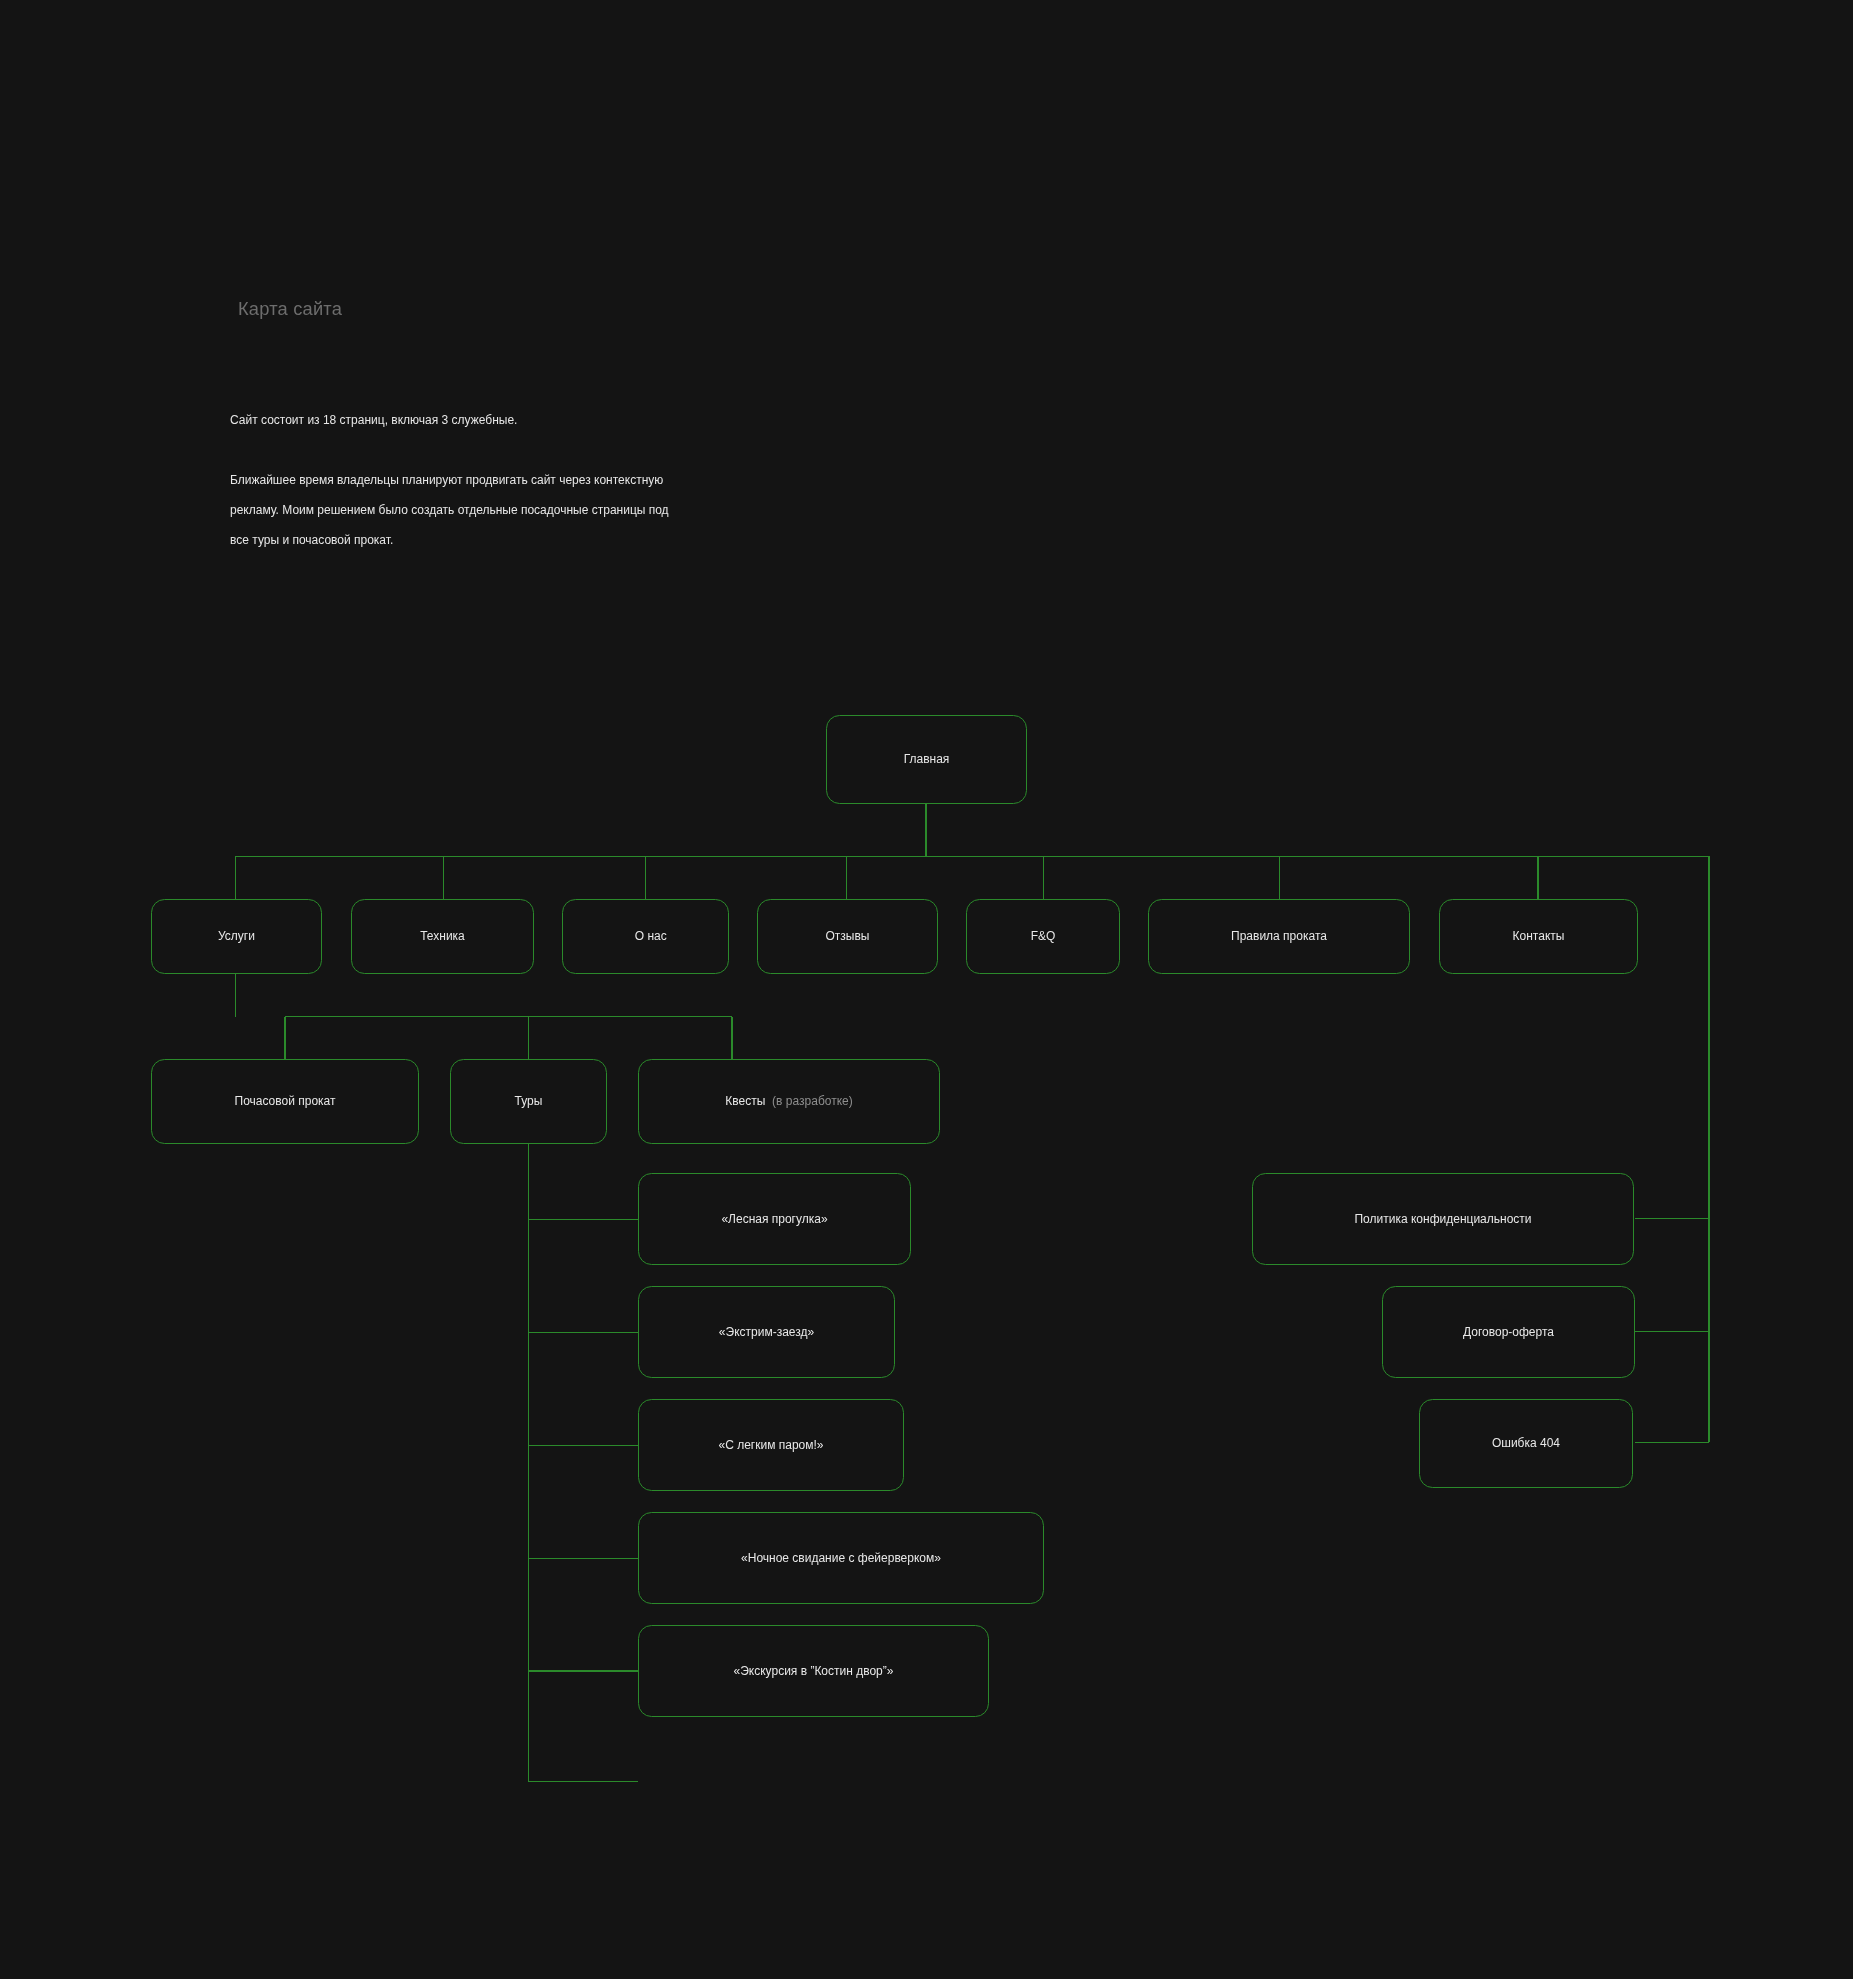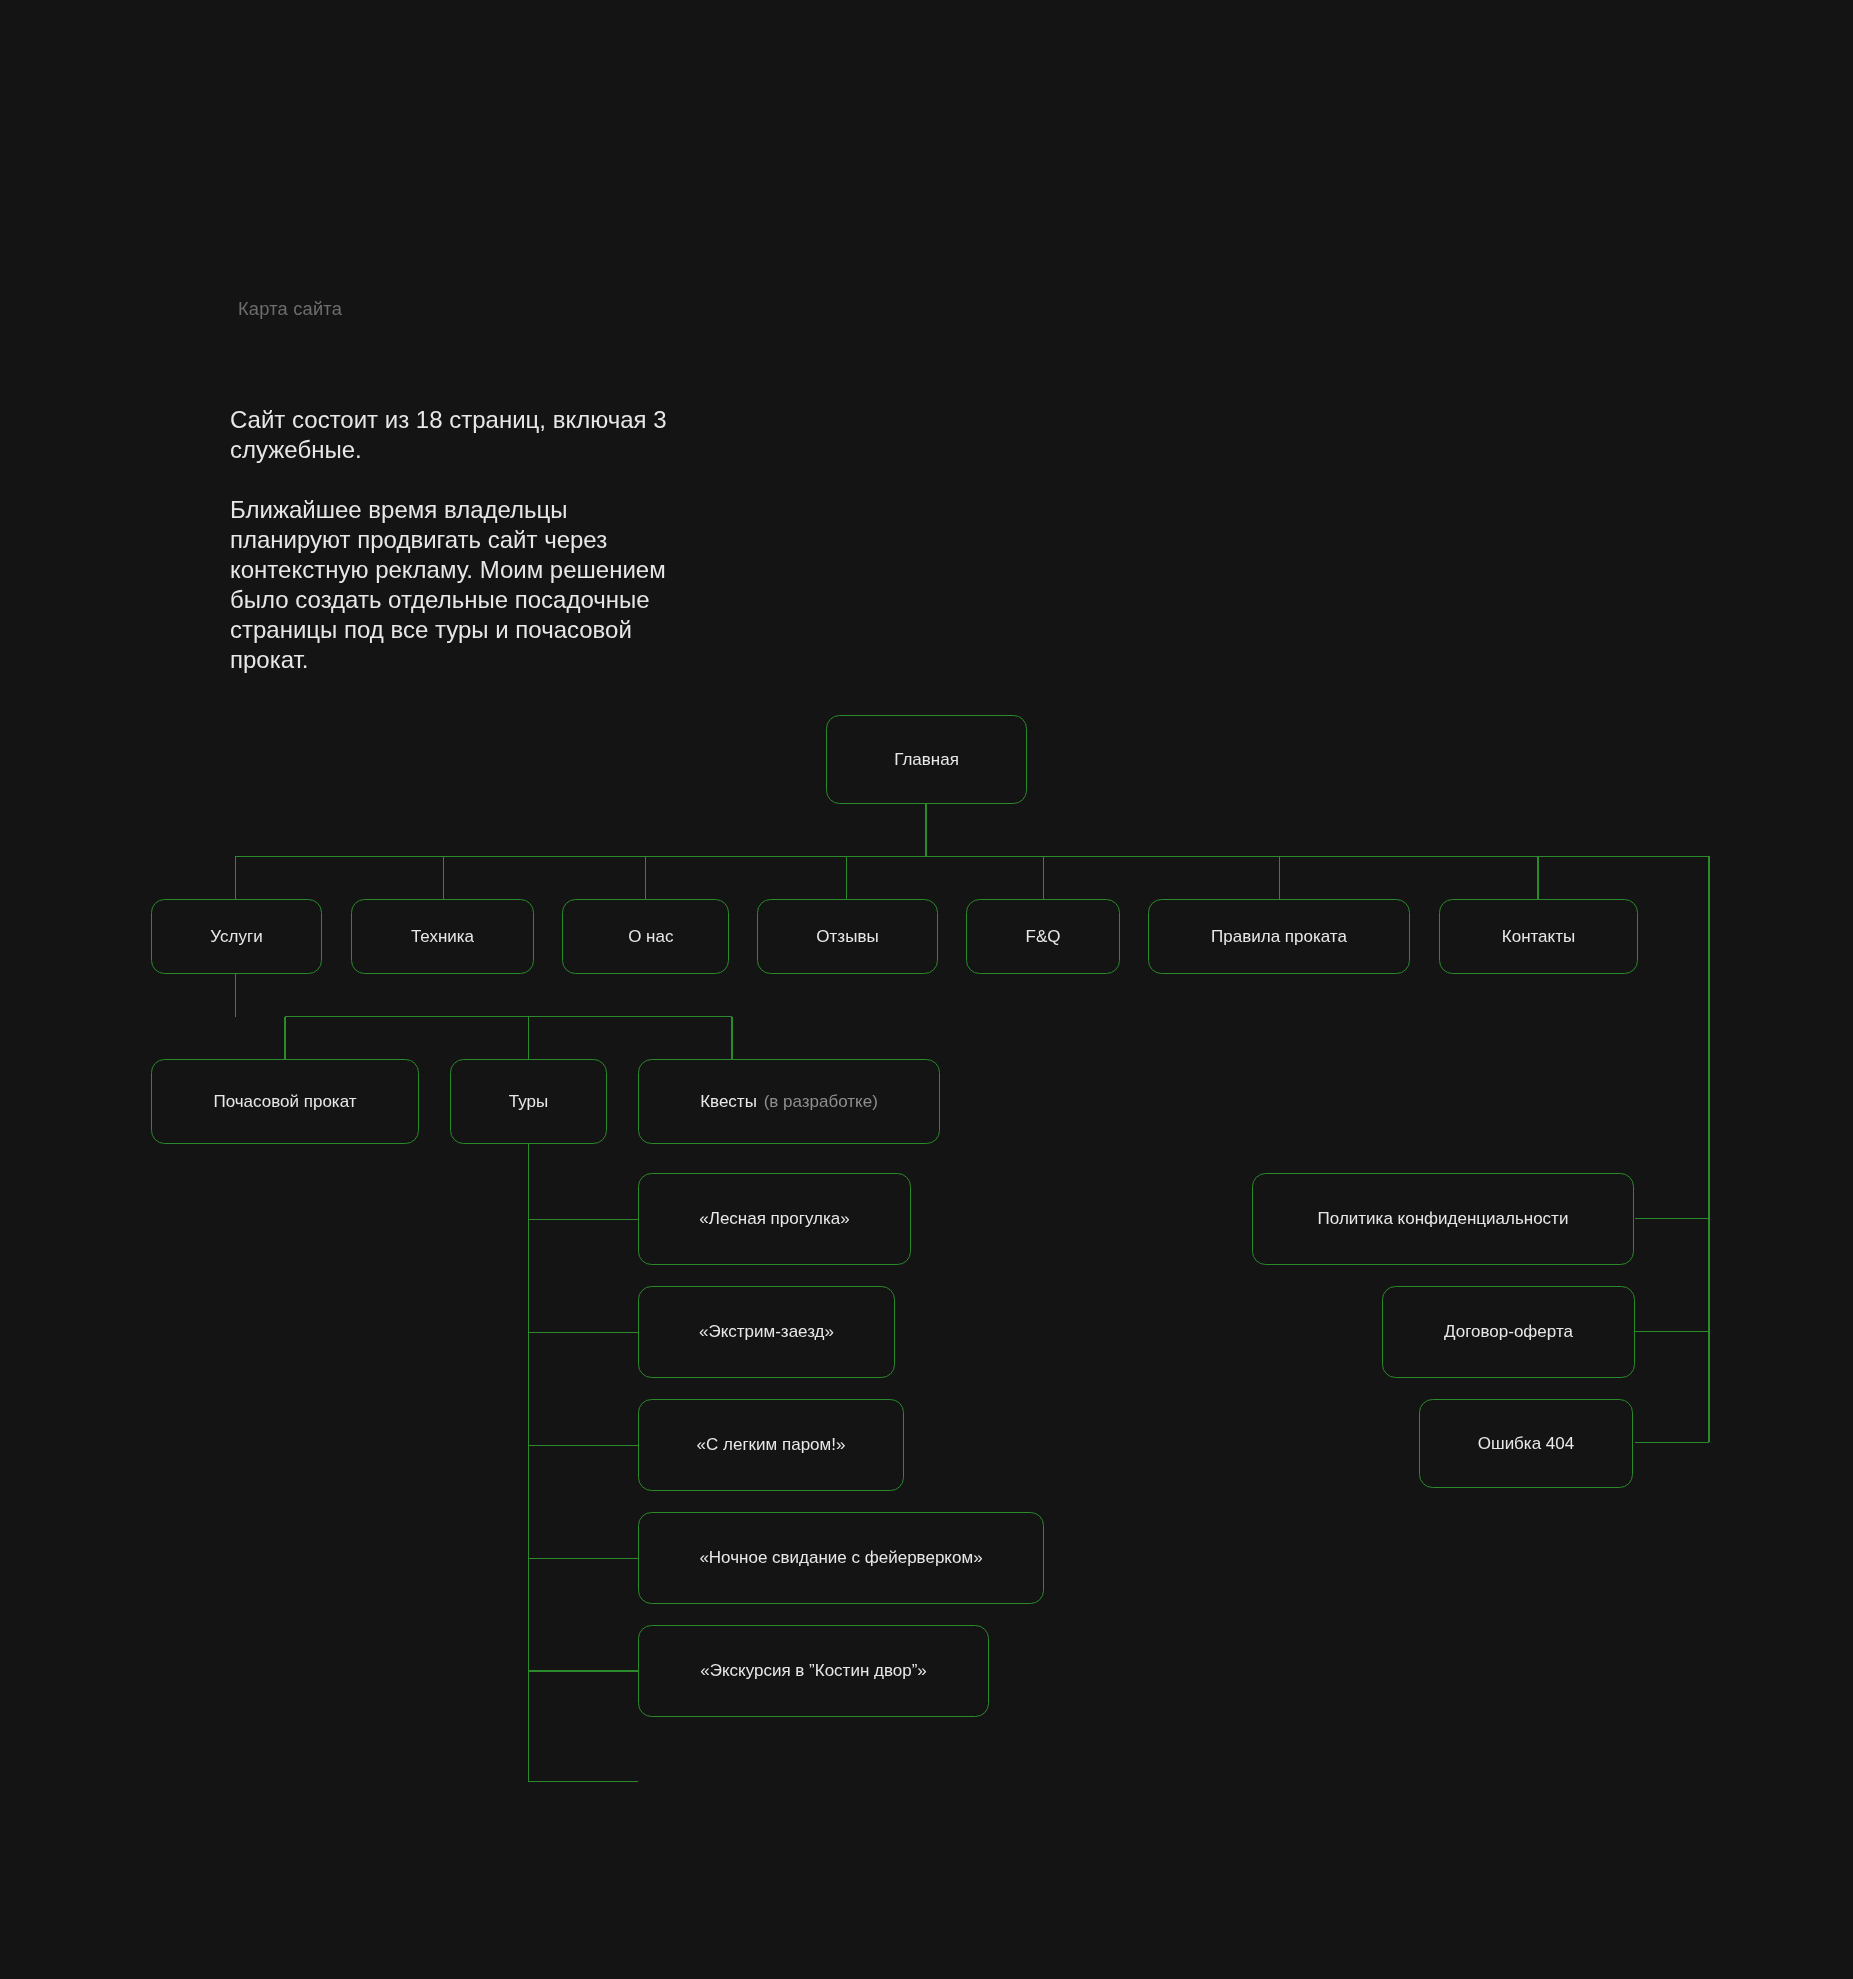--- a/index.html
+++ b/index.html
@@ -27,21 +27,21 @@
     font-size: 18.3px;
     color: #6d6d6d;
     letter-spacing: 0.2px;
     margin: 8px;
     font-weight: 400;
   }
   #intro-body {
     margin-top: 85px;
   }
   .para {
-    font-size: 24px;
+    font-size: 12px;
     line-height: 30px;
     color: #e7e7e7;
     margin: 0 0 30px 0;
     font-weight: 400;
     max-width: 454px;
   }
   .para:last-child { margin-bottom: 0; }
 
   
   #sitemap {
@@ -62,21 +62,21 @@
   .node {
     position: absolute;
     box-sizing: border-box;
     border: 1px solid #2b8a2b;
     border-radius: 13.5px;
     background: #141414;
     display: flex;
     align-items: center;
     justify-content: center;
     color: #e8e8e8;
-    font-size: 17px;
+    font-size: 12px;
     line-height: 1.25;
     text-align: center;
     white-space: nowrap;
     padding: 0 17.4px;
   }
   .node .muted {
     color: #8e8e8e;
     margin-left: 6.8px;
   }
 </style>

